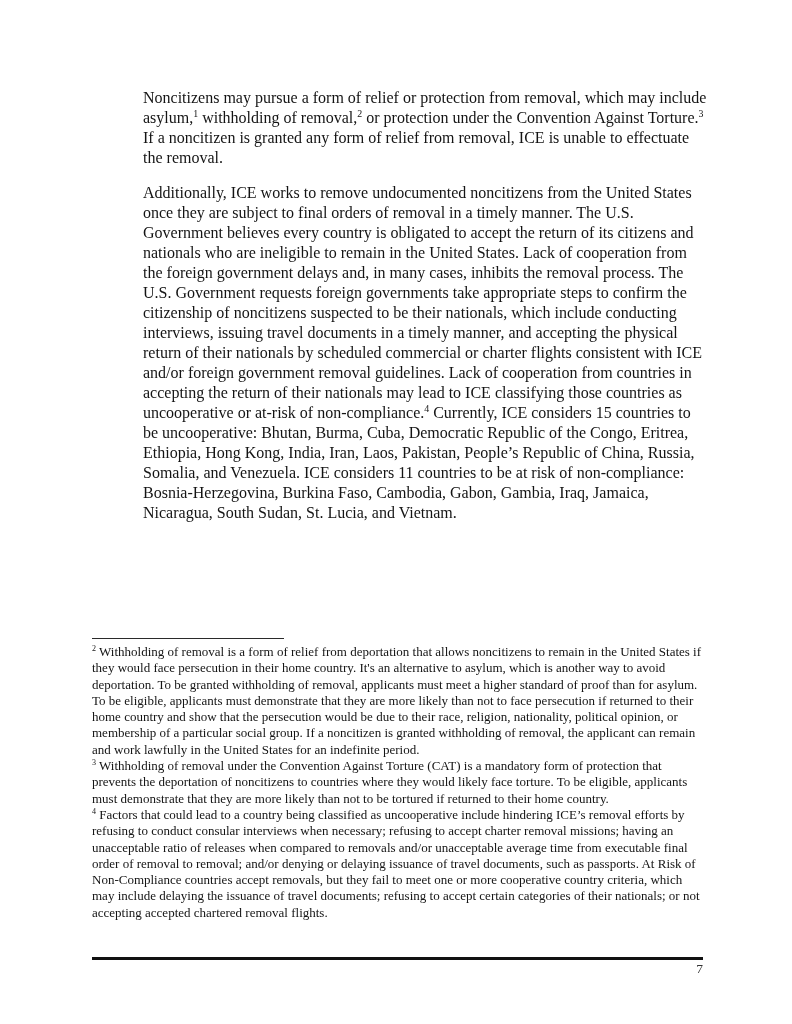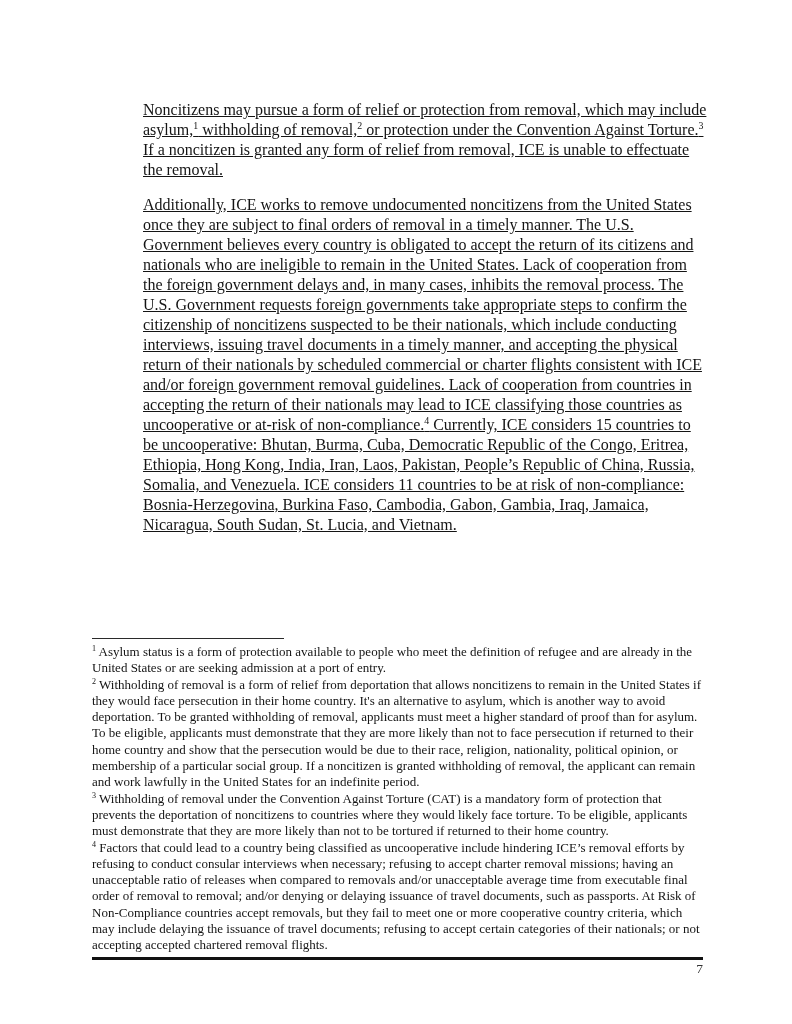--- a/index.html
+++ b/index.html
@@ -19,22 +19,21 @@
   .body-text {
     position: absolute;
     left: 143px;
     top: 88px;
     width: 565px;
     font-size: 16px;
     line-height: 20px;
     text-align: left;
   }
   .body-text p.para {
-    margin: 12px 0 15px 0;
-    text-decoration: underline;
+    margin: 0 0 15px 0;
   }
   sup {
     font-size: 0.62em;
     line-height: 0;
     vertical-align: super;
   }
   .footnotes {
     position: absolute;
     left: 92px;
     top: 630px;
@@ -75,21 +74,20 @@
 <div class="page">
 
   <div class="body-text">
       <p class="para">Noncitizens may pursue a form of relief or protection from removal, which may include asylum,<sup>1</sup> withholding of removal,<sup>2</sup> or protection under the Convention Against Torture.<sup>3</sup> If a noncitizen is granted any form of relief from removal, ICE is unable to effectuate the removal.</p>
       <p class="para">Additionally, ICE works to remove undocumented noncitizens from the United States once they are subject to final orders of removal in a timely manner. The U.S. Government believes every country is obligated to accept the return of its citizens and nationals who are ineligible to remain in the United States. Lack of cooperation from the foreign government delays and, in many cases, inhibits the removal process. The U.S. Government requests foreign governments take appropriate steps to confirm the citizenship of noncitizens suspected to be their nationals, which include conducting interviews, issuing travel documents in a timely manner, and accepting the physical return of their nationals by scheduled commercial or charter flights consistent with ICE and/or foreign government removal guidelines. Lack of cooperation from countries in accepting the return of their nationals may lead to ICE classifying those countries as uncooperative or at-risk of non-compliance.<sup>4</sup> Currently, ICE considers 15 countries to be uncooperative: Bhutan, Burma, Cuba, Democratic Republic of the Congo, Eritrea, Ethiopia, Hong Kong, India, Iran, Laos, Pakistan, People’s Republic of China, Russia, Somalia, and Venezuela. ICE considers 11 countries to be at risk of non-compliance: Bosnia-Herzegovina, Burkina Faso, Cambodia, Gabon, Gambia, Iraq, Jamaica, Nicaragua, South Sudan, St. Lucia, and Vietnam.</p>
     </div>
 
   <div class="footnotes">
     <div class="footnote-separator"></div>
     <div>
-        <div class="footnote"><sup>1</sup> Asylum status is a form of protection available to people who meet the definition of refugee and are already in the United States or are seeking admission at a port of entry.</div>
         <div class="footnote"><sup>2</sup> Withholding of removal is a form of relief from deportation that allows noncitizens to remain in the United States if they would face persecution in their home country. It's an alternative to asylum, which is another way to avoid deportation. To be granted withholding of removal, applicants must meet a higher standard of proof than for asylum. To be eligible, applicants must demonstrate that they are more likely than not to face persecution if returned to their home country and show that the persecution would be due to their race, religion, nationality, political opinion, or membership of a particular social group. If a noncitizen is granted withholding of removal, the applicant can remain and work lawfully in the United States for an indefinite period.</div>
         <div class="footnote"><sup>3</sup> Withholding of removal under the Convention Against Torture (CAT) is a mandatory form of protection that prevents the deportation of noncitizens to countries where they would likely face torture. To be eligible, applicants must demonstrate that they are more likely than not to be tortured if returned to their home country.</div>
         <div class="footnote"><sup>4</sup> Factors that could lead to a country being classified as uncooperative include hindering ICE’s removal efforts by refusing to conduct consular interviews when necessary; refusing to accept charter removal missions; having an unacceptable ratio of releases when compared to removals and/or unacceptable average time from executable final order of removal to removal; and/or denying or delaying issuance of travel documents, such as passports. At Risk of Non-Compliance countries accept removals, but they fail to meet one or more cooperative country criteria, which may include delaying the issuance of travel documents; refusing to accept certain categories of their nationals; or not accepting accepted chartered removal flights.</div>
       </div>
   </div>
 
   <div class="footer-rule"></div>
 
   <div class="page-number-row">
     <span>7</span>

